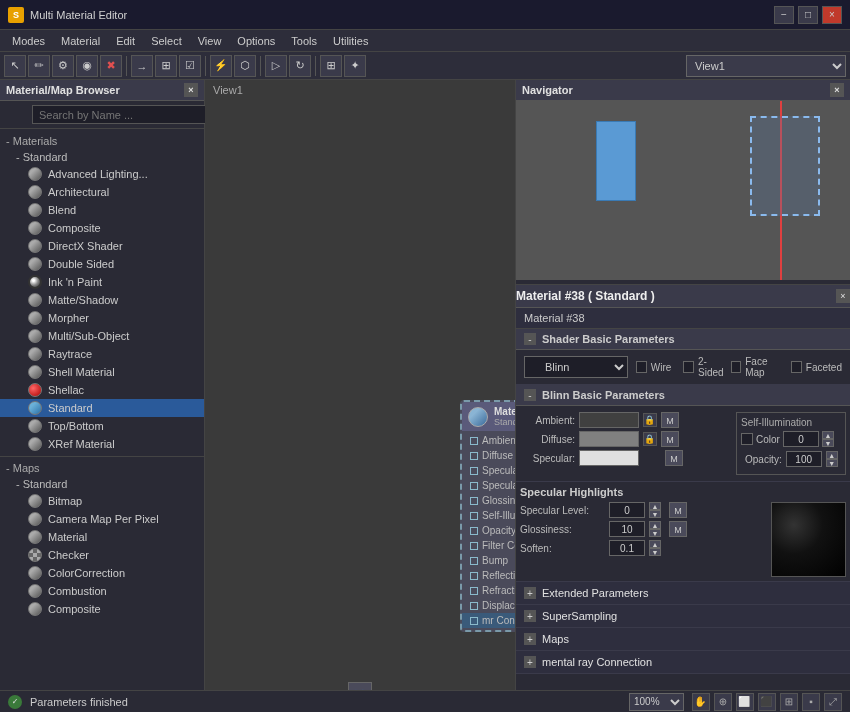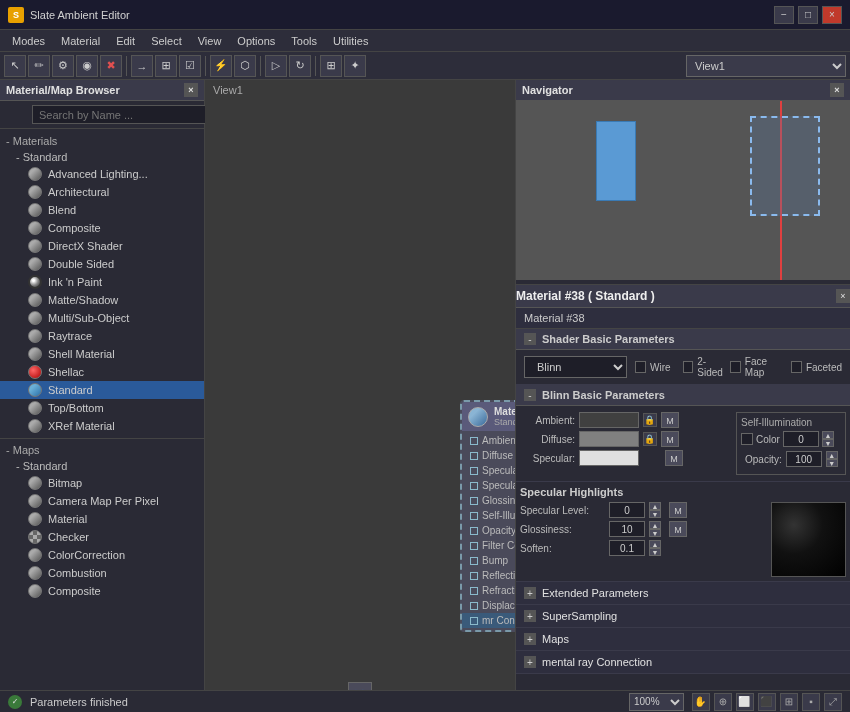--- a/index.html
+++ b/index.html
@@ -448,21 +448,21 @@
       align-items: center;
       gap: 8px;
       border-bottom: 1px solid #3a3a4a;
     }
     .shader-select {
       width: 110px;
       height: 22px;
       background: #1e1e28;
       border: 1px solid #666;
       color: #ccc;
-      padding: 0 8px;
+      padding: 0 16px;
       font-size: 11px;
     }
     .checkbox-group {
       display: flex;
       flex-direction: row;
       gap: 3px;
       margin-left: auto;
     }
     .checkbox-row {
       display: flex;
@@ -661,21 +661,21 @@
       justify-content: center;
       font-size: 10px;
       color: #aaa;
     }
   </style>
 </head>
 <body>
 
 <div class="title-bar">
   <div class="title-bar-icon">S</div>
-  <span class="title-bar-title">Slate Ambient Editor</span>
+  <span class="title-bar-title">Multi Material Editor</span>
   <div class="title-bar-controls">
     <div class="title-btn">−</div>
     <div class="title-btn">□</div>
     <div class="title-btn close">×</div>
   </div>
 </div>
 
 <div class="menu-bar">
   <span class="menu-item">Modes</span>
   <span class="menu-item">Material</span>
@@ -753,20 +753,24 @@
         <div class="material-icon"></div>
         <span>Double Sided</span>
       </div>
       <div class="tree-item">
         <div class="material-icon inksphere"></div>
         <span>Ink 'n Paint</span>
       </div>
       <div class="tree-item">
         <div class="material-icon"></div>
         <span>Matte/Shadow</span>
+      </div>
+      <div class="tree-item">
+        <div class="material-icon"></div>
+        <span>Morpher</span>
       </div>
       <div class="tree-item">
         <div class="material-icon"></div>
         <span>Multi/Sub-Object</span>
       </div>
       <div class="tree-item">
         <div class="material-icon"></div>
         <span>Raytrace</span>
       </div>
       <div class="tree-item">

